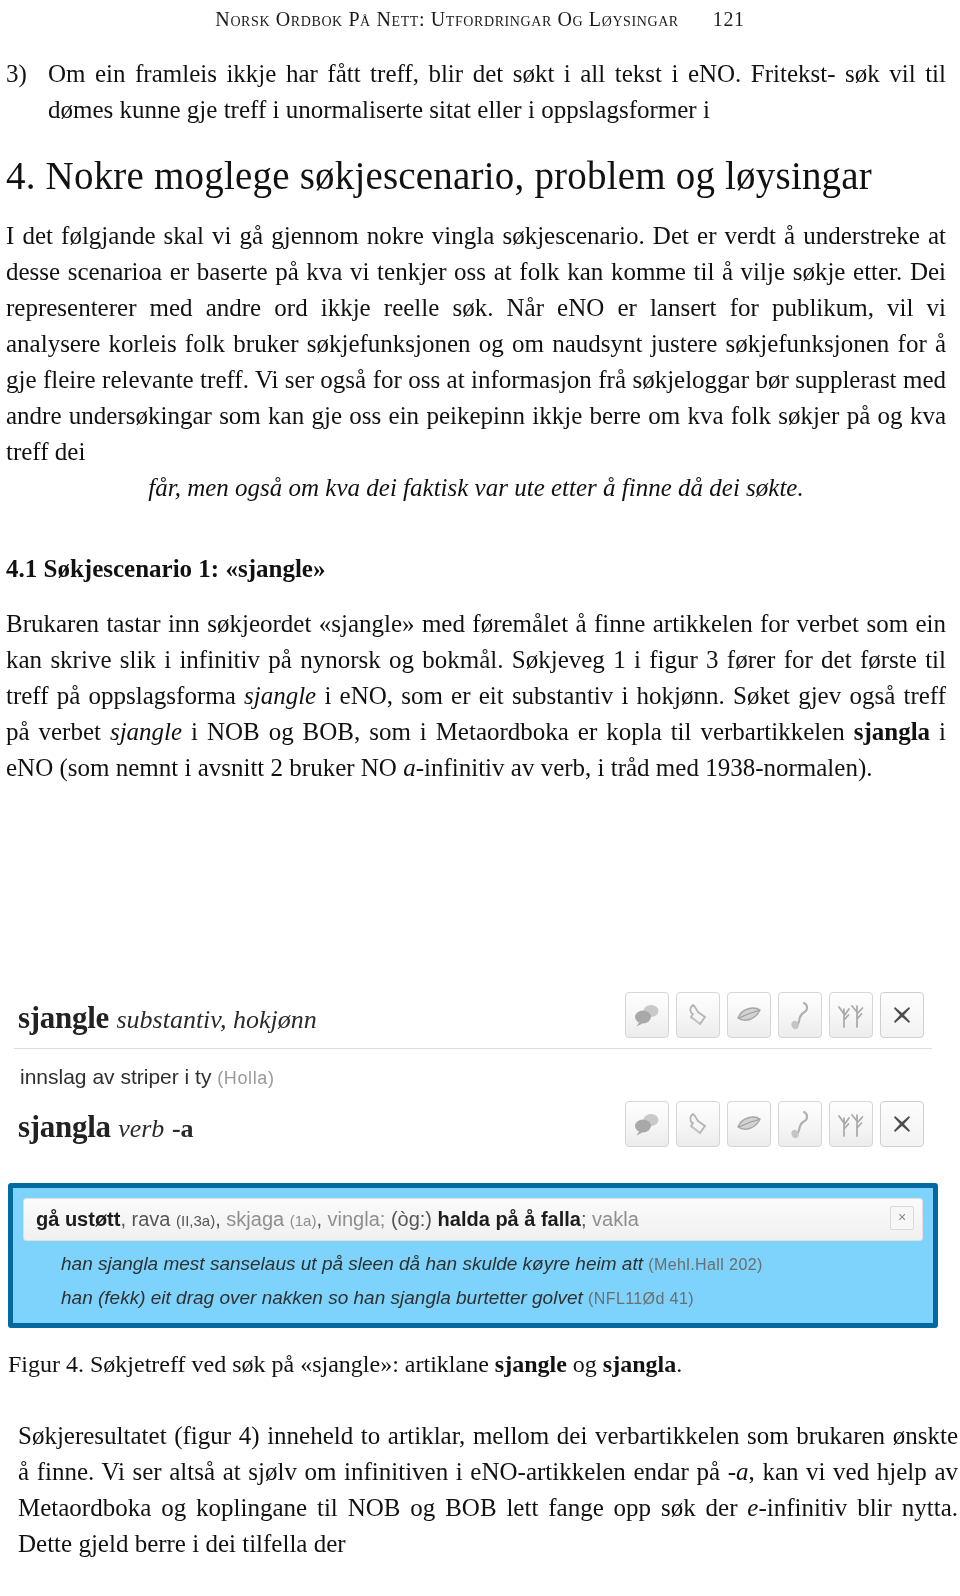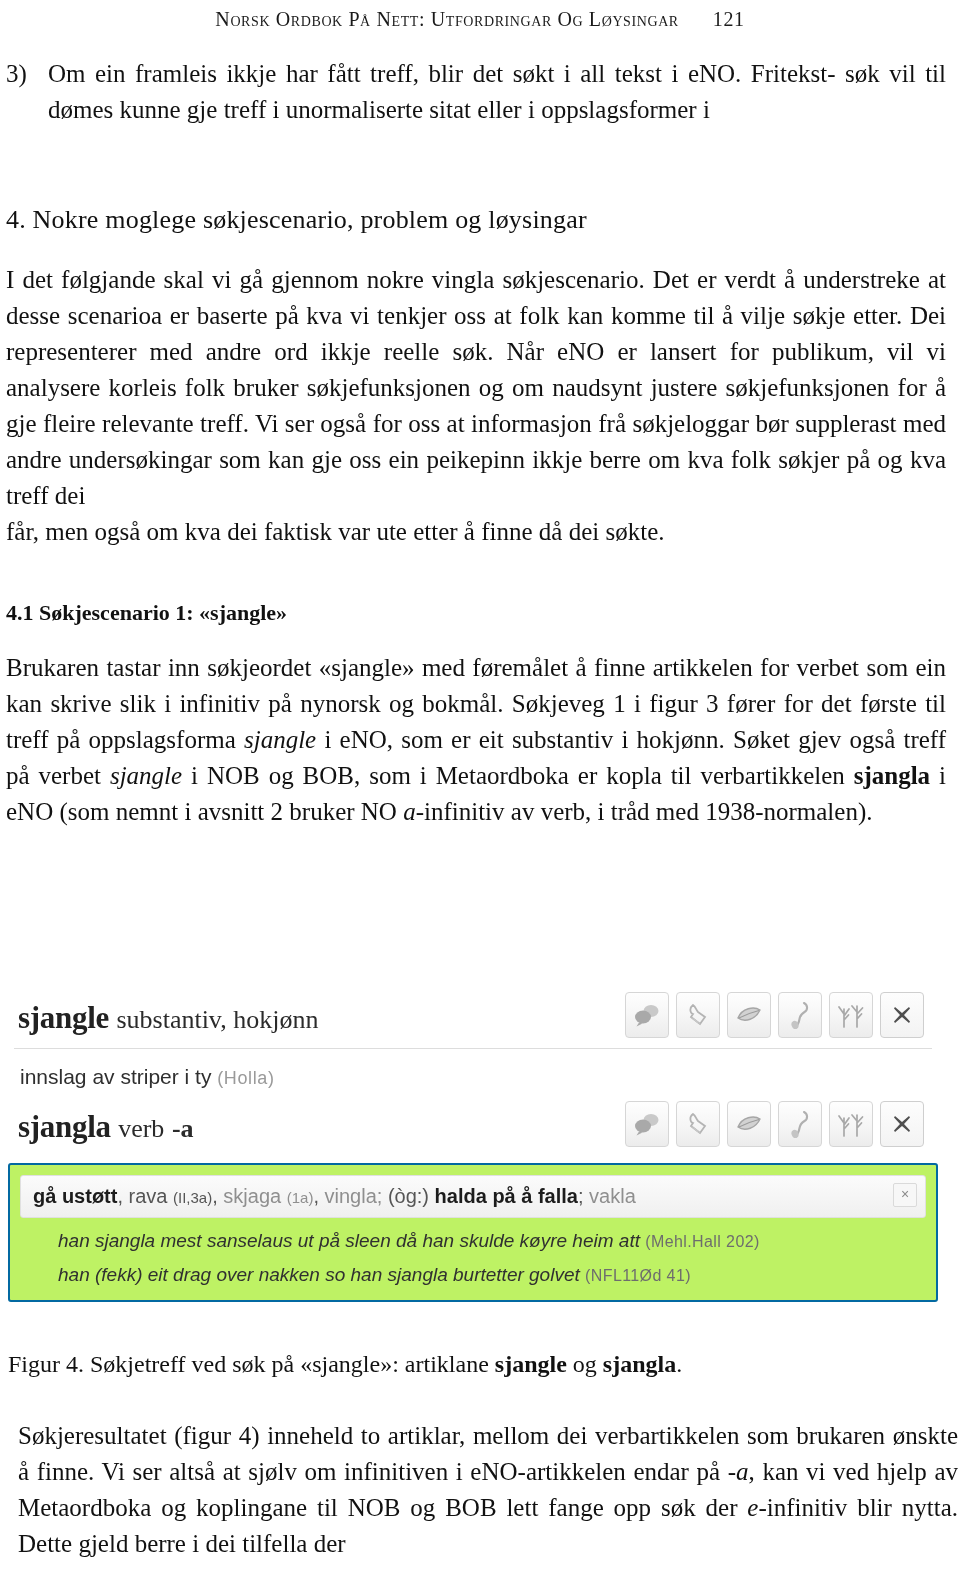--- a/index.html
+++ b/index.html
@@ -74,46 +74,47 @@
     flex: 1 1 auto;
     text-align: justify;
     text-justify: inter-word;
   }
   .listitem .litext > span.lastline {
     display: block;
     text-align: left;
   }
 
   h2.section {
-    font-size: 26px;
+    font-size: 39px;
     line-height: 40px;
     font-weight: normal;
-    margin-top: 72px;
+    margin-top: 28px;
     margin-bottom: 22px;
     letter-spacing: 0.2px;
   }
 
   h3.subsection {
-    font-size: 22px;
+    font-size: 25px;
     line-height: 34px;
     font-weight: bold;
     margin-top: 46px;
     margin-bottom: 20px;
   }
 
   p.body {
     font-size: 25px;
     line-height: 36px;
     text-align: justify;
     text-justify: inter-word;
     margin-bottom: 0;
   }
   p.body .lastline {
     display: block;
-    text-align: left;
+    text-align: center;
+    font-style: italic;
   }
 
   .it { font-style: italic; }
   .bd { font-weight: bold; }
 
   
   .figure {
     position: absolute;
     left: 8px;
     top: 986px;
@@ -140,20 +141,21 @@
   .entry-head .lemma {
     font-family: "Liberation Serif", "DejaVu Serif", serif;
     font-weight: bold;
     font-size: 31px;
     letter-spacing: -0.3px;
   }
   .entry-head .gram {
     font-family: "Liberation Serif", "DejaVu Serif", serif;
     font-size: 26px;
     color: #2b2b2b;
+    font-style: italic;
   }
   .entry-head .infl {
     font-family: "Liberation Serif", "DejaVu Serif", serif;
     font-size: 26px;
     font-weight: bold;
     color: #2b2b2b;
   }
 
   .toolbar {
     position: absolute;
@@ -192,23 +194,23 @@
     font-family: "Liberation Sans", "DejaVu Sans", sans-serif;
     white-space: nowrap;
   }
   .subline .src {
     color: #9a9a9a;
     font-size: 18px;
     letter-spacing: 0.6px;
   }
 
   .defbox {
-    margin-top: 6px;
-    background: #bef264;
-    border: 2px solid #0369a1;
+    margin-top: 26px;
+    background: #7dd3fc;
+    border: 5px solid #0369a1;
     border-radius: 3px;
     padding: 10px 10px 14px 10px;
     position: relative;
   }
   .defline {
     background: linear-gradient(to bottom, #fbfbfb 0%, #f0f0f0 100%);
     border: 1px solid #e0e0e0;
     border-radius: 3px;
     padding: 9px 12px;
     font-family: "Liberation Sans", "DejaVu Sans", sans-serif;

